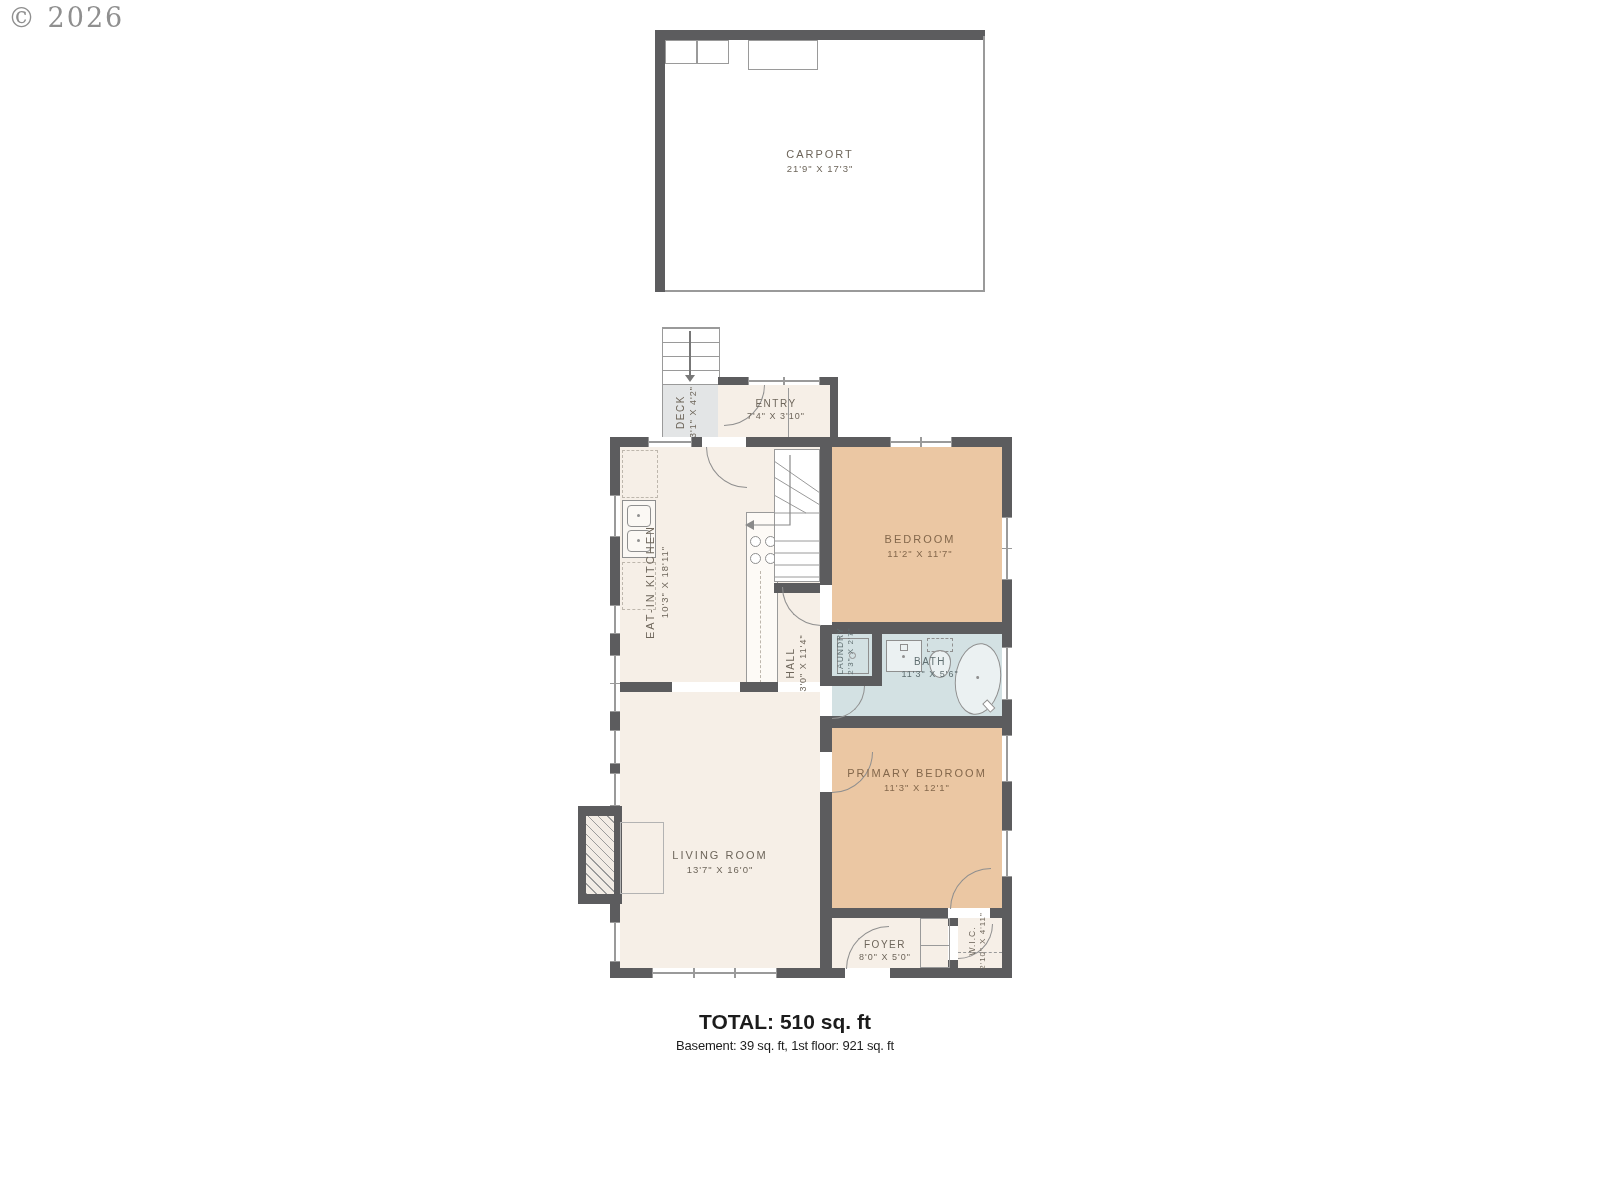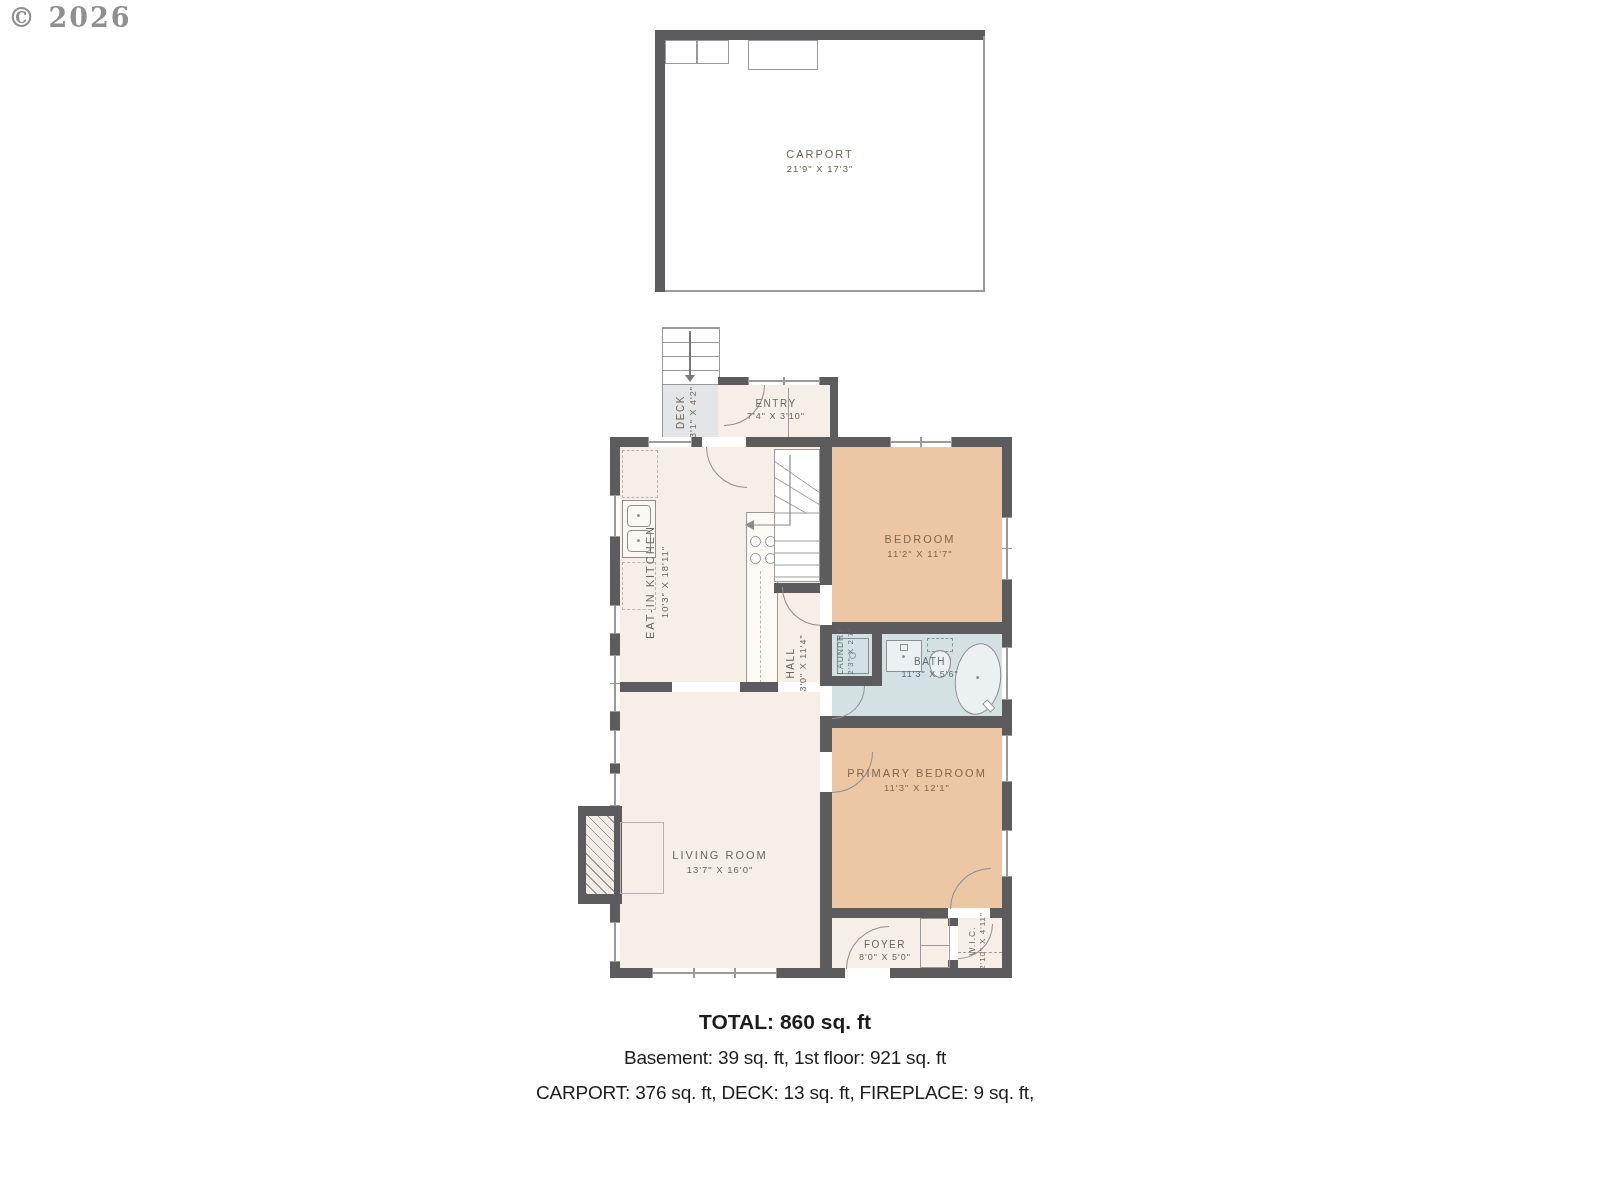--- a/index.html
+++ b/index.html
@@ -29,25 +29,25 @@
   .rl.tiny .dm{font-size:8px;line-height:10px;}
   .rl.vert{transform:rotate(-90deg);}
   .c-tan{color:var(--labelTan);}
   .c-bath{color:var(--labelBath);}
   .dash{position:absolute;border:1px dashed #beb7ad;background:transparent;}
   .fx{position:absolute;border:1.2px solid #8f8f8f;background:rgba(255,255,255,0.55);}
   .hatch{position:absolute;background:repeating-linear-gradient(45deg,#9b9b9b 0 1px,transparent 1px 7px),#f2ece5;}
   .stairsExt{position:absolute;background:repeating-linear-gradient(to bottom,var(--line) 0 1px,#fff 1px 14px);border:1px solid var(--line);}
   .burners{position:absolute;display:grid;grid-template-columns:1fr 1fr;grid-template-rows:1fr 1fr;gap:3px;padding:2px;}
   .burners span{width:9px;height:9px;border:1.2px solid #8f8f8f;border-radius:50%;background:#fff;}
-  #watermark{position:absolute;left:8px;top:2px;font-family:"DejaVu Serif",serif;font-weight:700;
+  #watermark{position:absolute;left:8px;top:2px;font-family:"DejaVu Serif",serif;font-weight:400;
              font-size:27px;letter-spacing:2px;color:#8f8f8f;}
   #summary{position:absolute;left:285px;top:1010px;width:1000px;text-align:center;color:var(--text);}
   #summary .tot{font-size:21px;font-weight:bold;line-height:24px;}
-  #summary .ln{font-size:19px;line-height:23px;letter-spacing:-0.2px;margin-top:12px;}
+  #summary .ln{font-size:13px;line-height:23px;letter-spacing:-0.2px;}
   #footer{position:absolute;left:285px;top:1158px;width:1000px;text-align:center;
           font-size:10.5px;letter-spacing:0.2px;color:#2b2b2b;text-transform:uppercase;}
   .clip{position:absolute;overflow:hidden;}
 </style>
 </head>
 <body>
 
 <div id="canvas">
 
   <div id="watermark">© 2026</div>
@@ -235,18 +235,17 @@
   <div class="rl small" style="left:825px;top:938px;width:120px;">
     <span class="nm">FOYER</span>
     <span class="dm">8'0" x 5'0"</span>
   </div>
   <div class="rl tiny vert" style="left:934px;top:929px;width:90px;height:24px;">
     <span class="nm">W.I.C.</span>
     <span class="dm">2'10" x 4'11"</span>
   </div>
 
   <div id="summary">
-    <div class="tot">TOTAL: 860 sq. ft</div>
+    <div class="tot">TOTAL: 510 sq. ft</div>
     <div class="ln">Basement: 39 sq. ft, 1st floor: 921 sq. ft</div>
-    <div class="ln">CARPORT: 376 sq. ft, DECK: 13 sq. ft, FIREPLACE: 9 sq. ft,</div>
   </div>
 
 </div>
 
 </body></html>

